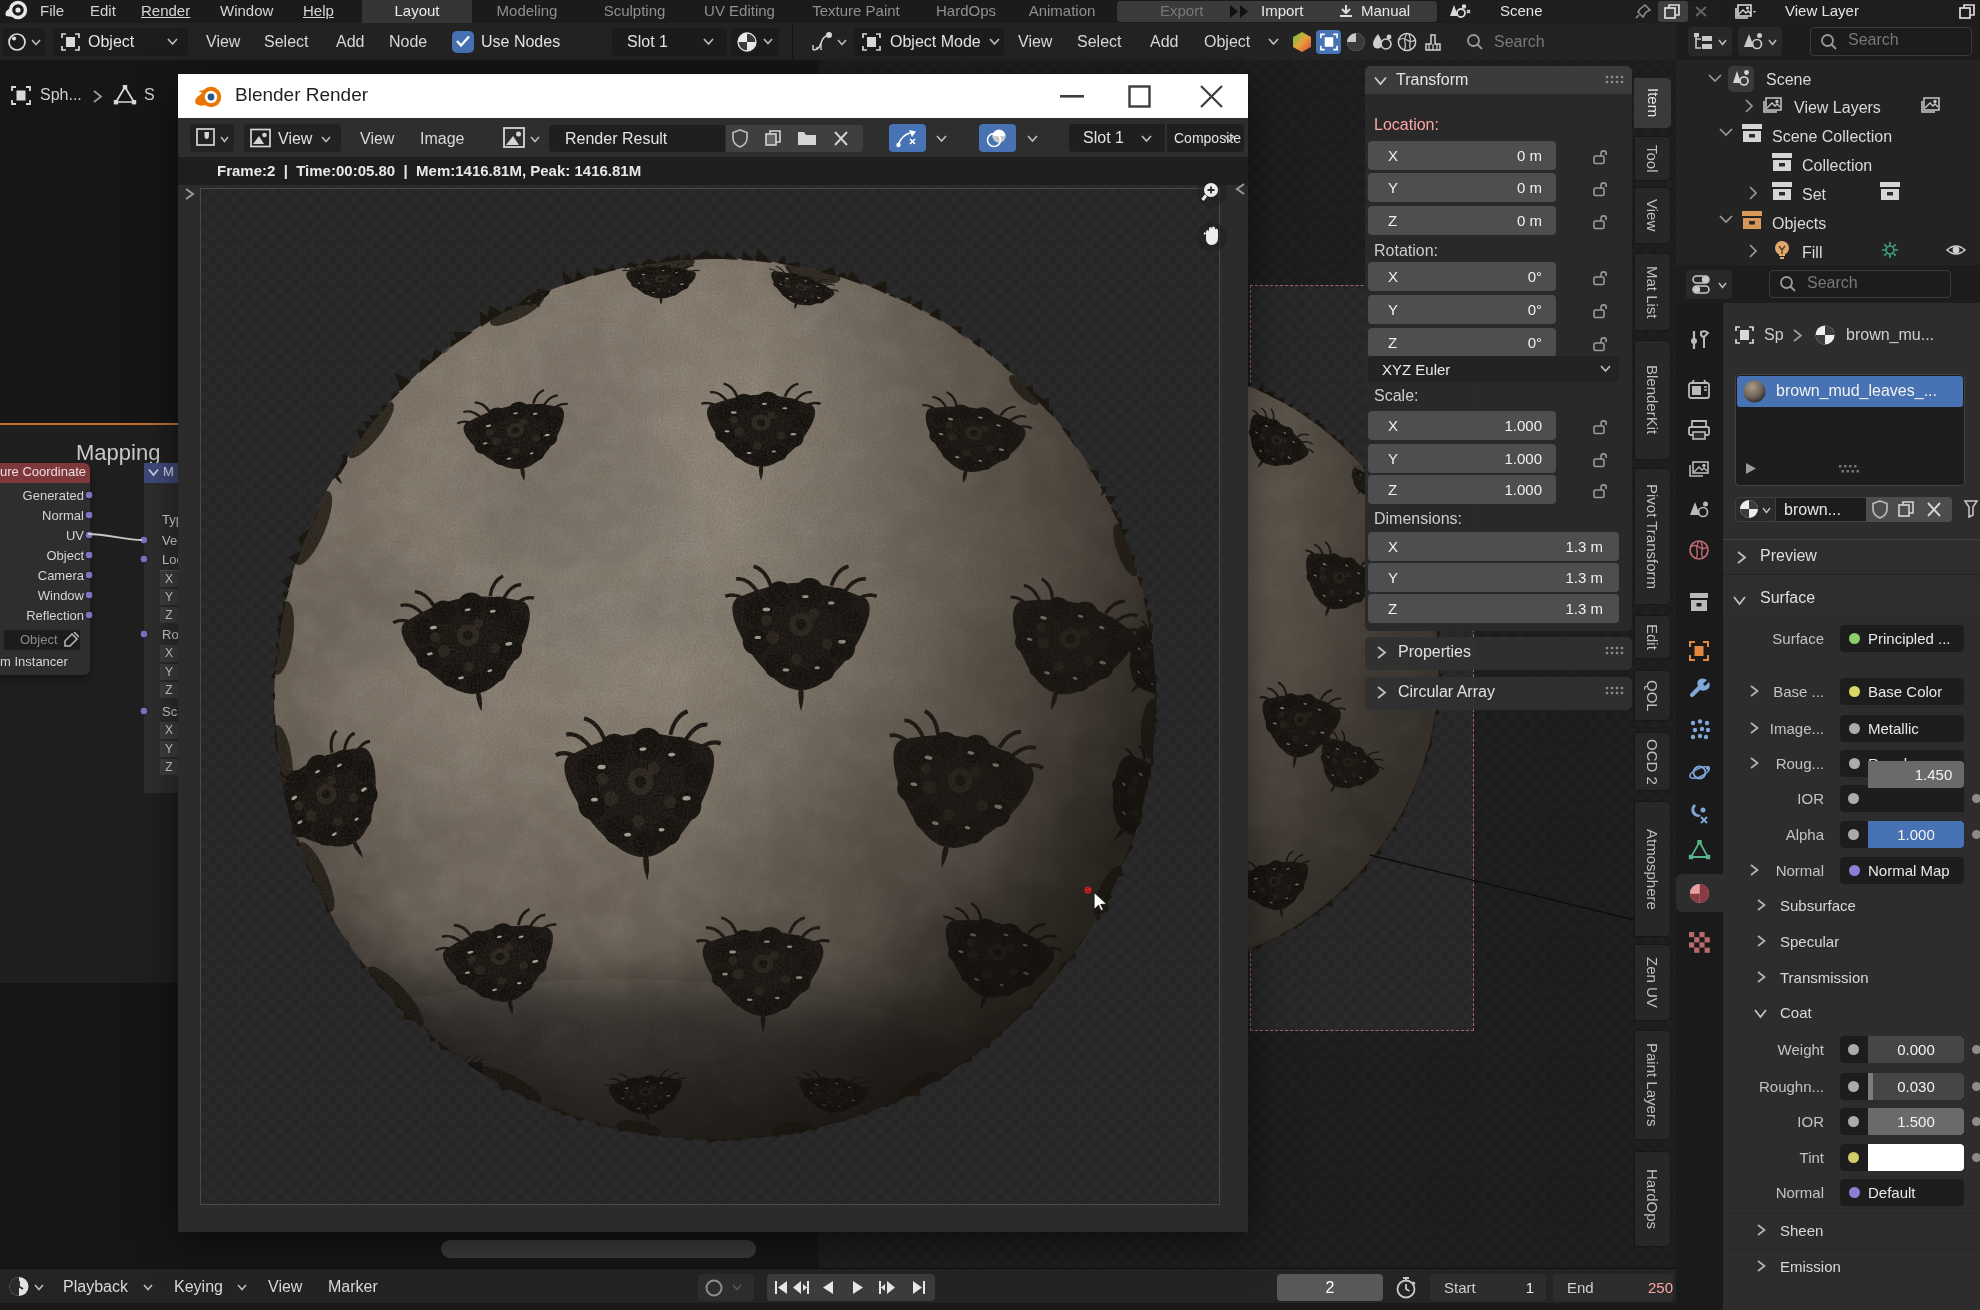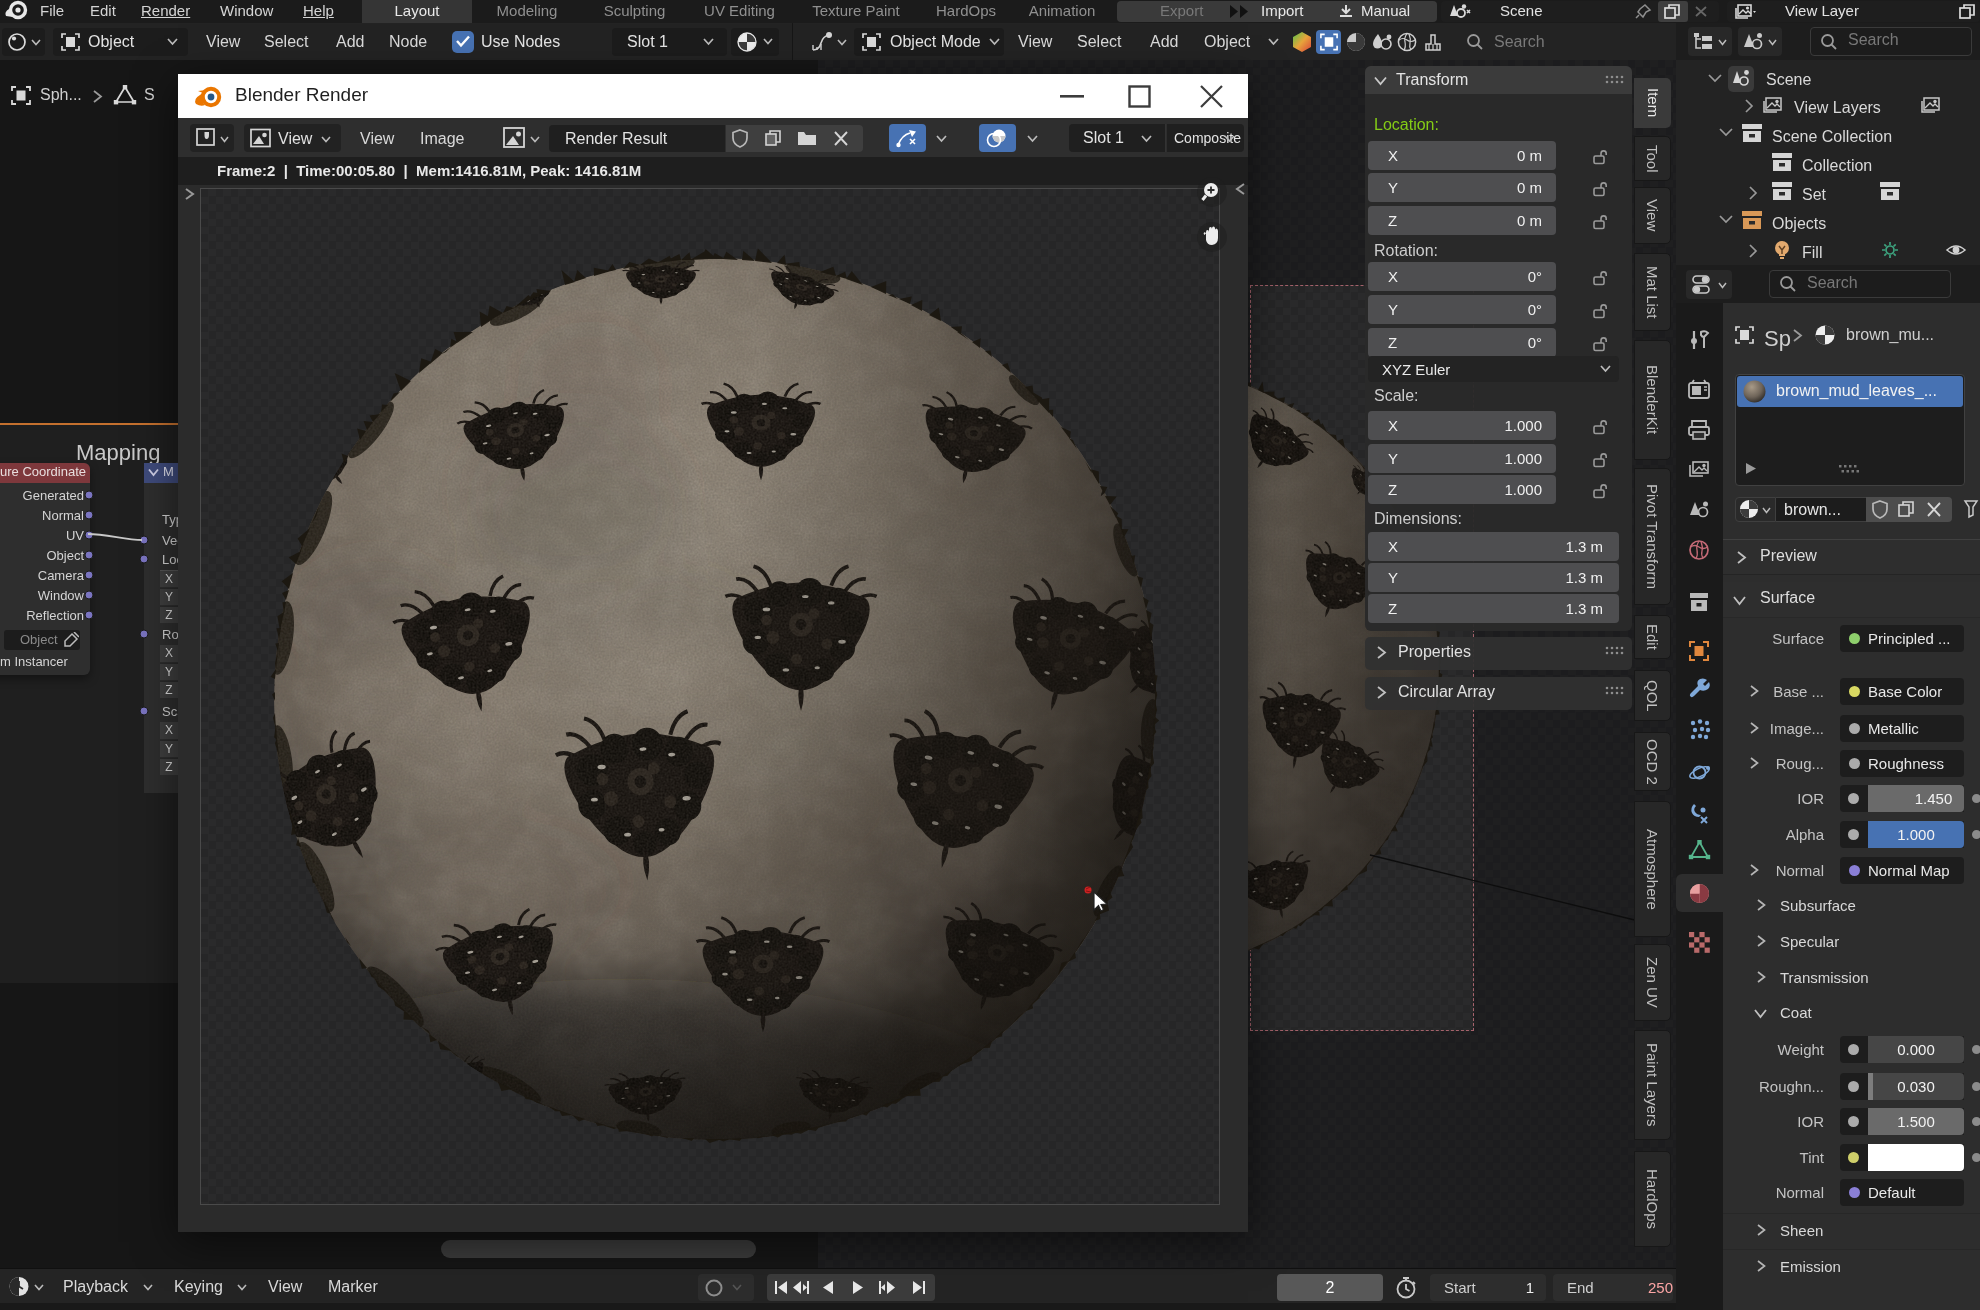--- a/index.html
+++ b/index.html
@@ -167,21 +167,21 @@
           <circle cx="8" cy="2" r="1.3"></circle>
           <circle cx="13" cy="2" r="1.3"></circle>
           <circle cx="18" cy="2" r="1.3"></circle>
           <circle cx="3" cy="7" r="1.3"></circle>
           <circle cx="8" cy="7" r="1.3"></circle>
           <circle cx="13" cy="7" r="1.3"></circle>
           <circle cx="18" cy="7" r="1.3"></circle>
         </g>
       </svg>
     <div id="npanel">
-        <div class="abs" style="left:556px;top:56px;font-size:16px;color:#84cc16;">Location:</div>
+        <div class="abs" style="left:556px;top:56px;font-size:16px;color:#fca5a5;">Location:</div>
     <div class="abs" style="left:550px;top:81px;width:188px;height:29px;background:#4e4e50;border-radius:4px;color:#f0f0f0;font-size:15px;line-height:29px;"><span style="margin-left:20px;">X</span><span style="float:right;margin-right:14px;">0 m</span></div>
         <svg class="abs" style="left:774px;top:88px" width="17" height="17" viewBox="0 0 17 17">
           <rect x="2" y="8" width="10" height="7.5" rx="1.5" fill="none" stroke="#9a9a9a" stroke-width="1.6"></rect>
           <path d="M9,8 L9,5.5 A2.6,2.6 0 0 1 14.2,5.5 L14.2,7" fill="none" stroke="#9a9a9a" stroke-width="1.6"></path>
         </svg>
     <div class="abs" style="left:550px;top:113px;width:188px;height:29px;background:#4e4e50;border-radius:4px;color:#f0f0f0;font-size:15px;line-height:29px;"><span style="margin-left:20px;">Y</span><span style="float:right;margin-right:14px;">0 m</span></div>
         <svg class="abs" style="left:774px;top:120px" width="17" height="17" viewBox="0 0 17 17">
           <rect x="2" y="8" width="10" height="7.5" rx="1.5" fill="none" stroke="#9a9a9a" stroke-width="1.6"></rect>
           <path d="M9,8 L9,5.5 A2.6,2.6 0 0 1 14.2,5.5 L14.2,7" fill="none" stroke="#9a9a9a" stroke-width="1.6"></path>
         </svg>
@@ -555,21 +555,21 @@
             <rect x="6.2" y="16.6" width="5.2" height="5.2"></rect>
             <rect x="16.6" y="16.6" width="5.2" height="5.2"></rect>
           </g>
       </svg>
     </div>
 
     <svg class="abs" style="left:58px;top:60px" width="21" height="20" viewBox="0 0 21 20">
       <path d="M2,6 L2,2 L6,2 M15,2 L19,2 L19,6 M19,14 L19,18 L15,18 M6,18 L2,18 L2,14" stroke="#d9d9d9" stroke-width="1.7" fill="none"></path>
       <rect x="6" y="5" width="9" height="10" fill="#d9d9d9"></rect>
     </svg>
-    <div class="abs" style="left:88px;top:61px;font-size:22px;color:#cfcfcf;">Sp</div>
+    <div class="abs" style="left:88px;top:61px;font-size:16px;color:#cfcfcf;">Sp</div>
     <svg class="abs" style="left:116px;top:64px" width="12" height="13" viewBox="0 0 12 13">
         <path d="M2,1 L9,6.5 L2,12" stroke="#9a9a9a" stroke-width="1.8" fill="none"></path>
       </svg>
     <svg class="abs" style="left:138px;top:59px" width="23" height="22" viewBox="0 0 23 22">
       <circle cx="11" cy="11" r="9.5" fill="#ededed"></circle>
       <path d="M11,1.5 A9.5,9.5 0 0 1 20.5,11 L11,11 Z" fill="#3c3c3c"></path>
       <path d="M1.5,11 A9.5,9.5 0 0 0 11,20.5 L11,11 Z" fill="#3c3c3c"></path>
     </svg>
     <div class="abs" style="left:170px;top:61px;font-size:16px;color:#cfcfcf;">brown_mu...</div>
 
@@ -665,21 +665,21 @@
           <path d="M2,1 L8.5,6 L2,11" stroke="#b5b5b5" stroke-width="1.7" fill="none"></path>
         </svg>
       <div class="abs" style="left:48px;top:490px;width:100px;font-size:15px;color:#c3c3c3;text-align:right;">Roug...</div>
       <div class="abs" style="left:164px;top:485px;width:124px;height:27px;background:#1d1d1d;border-radius:4px;"></div>
       <div class="abs" style="left:173px;top:493px;width:11px;height:11px;border-radius:50%;background:#ababab;"></div>
       <div class="abs" style="left:192px;top:490px;font-size:15px;color:#e8e8e8;">Roughness</div>
 
       <div class="abs" style="left:48px;top:525px;width:100px;font-size:15px;color:#c3c3c3;text-align:right;">IOR</div>
       <div class="abs" style="left:164px;top:520px;width:124px;height:27px;background:#1d1d1d;border-radius:4px 0 0 4px;"></div>
       <div class="abs" style="left:172px;top:528px;width:11px;height:11px;border-radius:50%;background:#ababab;"></div>
-      <div class="abs" style="left:192px;top:520px;width:96px;height:27px;background:#6a6a6a;border-radius:0 4px 4px 0;font-size:15px;color:#f2f2f2;text-align:center;line-height:27px;padding-left:35px;">1.450</div>
+      <div class="abs" style="left:192px;top:496px;width:96px;height:27px;background:#6a6a6a;border-radius:0 4px 4px 0;font-size:15px;color:#f2f2f2;text-align:center;line-height:27px;padding-left:35px;">1.450</div>
       <div class="abs" style="left:296px;top:529px;width:9px;height:9px;border-radius:50%;background:#8b8b8b;"></div>
 
       <div class="abs" style="left:48px;top:561px;width:100px;font-size:15px;color:#c3c3c3;text-align:right;">Alpha</div>
       <div class="abs" style="left:164px;top:556px;width:124px;height:27px;background:#1d1d1d;border-radius:4px 0 0 4px;"></div>
       <div class="abs" style="left:172px;top:564px;width:11px;height:11px;border-radius:50%;background:#ababab;"></div>
       <div class="abs" style="left:192px;top:556px;width:96px;height:27px;background:#4772b3;border-radius:0 4px 4px 0;font-size:15px;color:#f2f2f2;text-align:center;line-height:27px;">1.000</div>
       <div class="abs" style="left:296px;top:565px;width:9px;height:9px;border-radius:50%;background:#8b8b8b;"></div>
 
       <svg class="abs" style="left:73px;top:599px" width="11" height="12" viewBox="0 0 11 12">
           <path d="M2,1 L8.5,6 L2,11" stroke="#b5b5b5" stroke-width="1.7" fill="none"></path>

